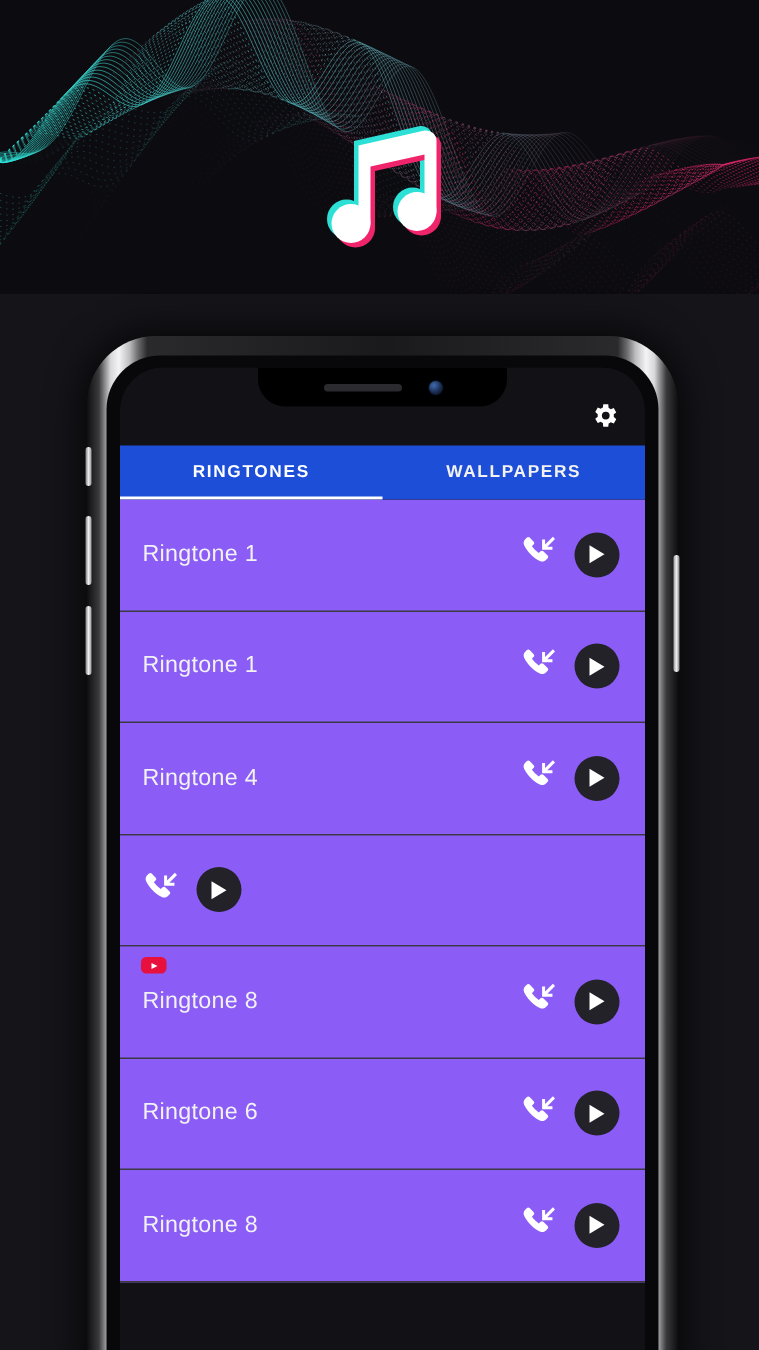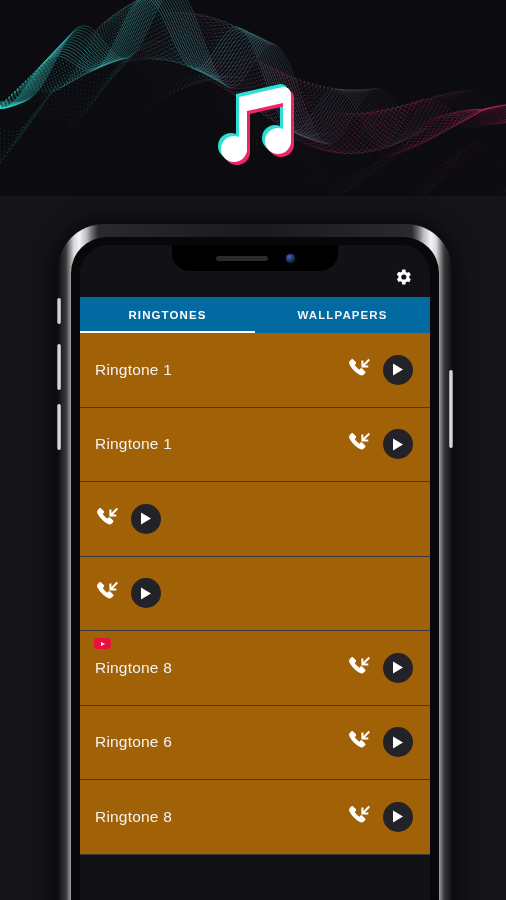--- a/index.html
+++ b/index.html
@@ -71,35 +71,35 @@
   }
 
   
   .app{position:absolute;left:0;top:0;width:350px;height:679px;background:#121216;}
   .topbar{height:52px;position:relative;background:#121216;}
   .gear{
     position:absolute;right:17px;top:22px;width:20px;height:20px;
     cursor:pointer;
   }
   .tabs{
-    height:36px;display:flex;background:#0369a1;position:relative;
+    height:36px;display:flex;background:#1d4ed8;position:relative;
   }
   .tab{
     flex:1;display:flex;align-items:center;justify-content:center;
     font-size:11.5px;font-weight:bold;letter-spacing:1.1px;
     color:#ffffff;cursor:pointer;user-select:none;
   }
   .tab.inactive{color:#f2f2f2;}
   .tab-underline{
     position:absolute;left:0;bottom:0;width:50%;height:2.5px;background:#ffffff;
   }
 
   .list{position:absolute;left:0;top:88px;width:350px;height:591px;overflow:hidden;}
   .row{
-    position:relative;height:74.5px;background:#a16207;
+    position:relative;height:74.5px;background:#8b5cf6;
     display:flex;align-items:center;
     border-bottom:1px solid #3a3a40;
     padding:0 0 0 15px;box-sizing:border-box;
   }
   .row-title{
     flex:1;color:#f2f2f2;font-size:15.5px;font-weight:normal;letter-spacing:.2px;
   }
   .row-actions{display:flex;align-items:center;gap:12px;padding-right:17px;}
   .ico-ring{width:24px;height:24px;cursor:pointer;}
   .ico-play{
@@ -298,20 +298,21 @@
                   <path fill="#ffffff" d="M21.6 2.8l-5.2 5.2V4.6h-2v6.9h6.9v-2h-3.4l5.1-5.2z"></path>
                 </svg></span>
               <div class="ico-play">
                 <svg width="12" height="13" viewBox="0 0 12 13">
                   <polygon points="1,0.5 11,6.5 1,12.5" fill="#ffffff"></polygon>
                 </svg>
               </div>
             </div>
           </div>
           <div class="row">
+            <div class="row-title">Ringtone 4</div>
             <div class="row-actions">
               <span><svg class="ico-ring" viewBox="0 0 24 24">
                   <path fill="#ffffff" d="M6.1 3.4c-.5-.5-1.3-.5-1.8 0L3 4.7c-1 1-1.2 2.6-.5 3.9 2.3 4.4 6 8.1 10.4 10.4 1.3.7 2.9.5 3.9-.5l1.3-1.3c.5-.5.5-1.3 0-1.8l-2.9-2.9c-.5-.5-1.3-.5-1.8 0l-1.2 1.2a21 21 0 0 1-4.6-4.6L8.8 7.9c.5-.5.5-1.3 0-1.8z"></path>
                   <path fill="#ffffff" d="M21.6 2.8l-5.2 5.2V4.6h-2v6.9h6.9v-2h-3.4l5.1-5.2z"></path>
                 </svg></span>
               <div class="ico-play">
                 <svg width="12" height="13" viewBox="0 0 12 13">
                   <polygon points="1,0.5 11,6.5 1,12.5" fill="#ffffff"></polygon>
                 </svg>
               </div>

